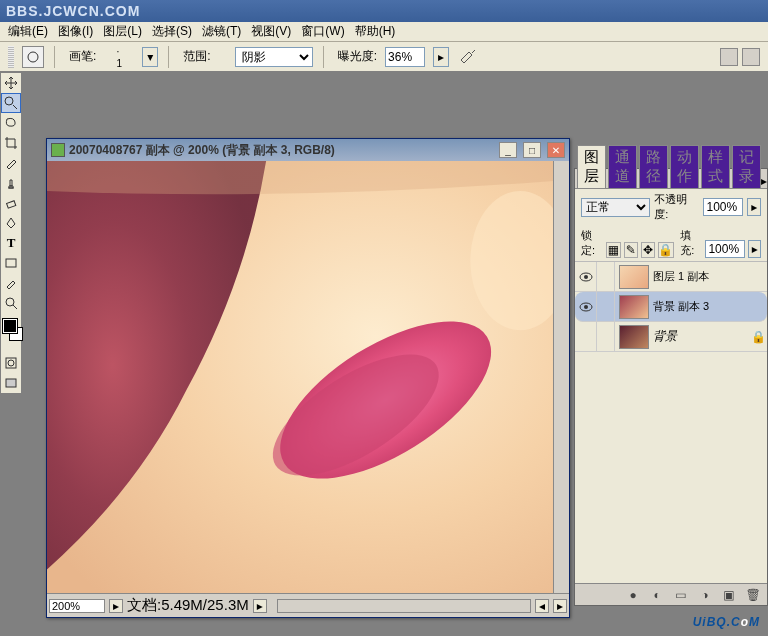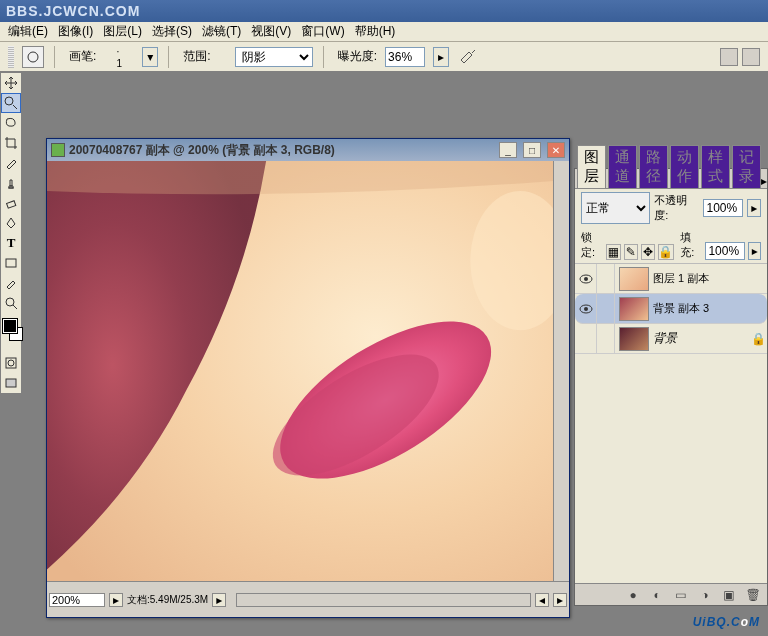--- a/index.html
+++ b/index.html
@@ -35,34 +35,34 @@
 .toolbox .swatch-bg { position: absolute; left: 8px; top: 10px; width: 14px; height: 14px; background: #fff; border: 1px solid #000; }
 
 .doc-window { position: absolute; left: 46px; top: 138px; width: 524px; height: 480px; background: #ece9d8; border: 1px solid #0a246a; box-shadow: 1px 1px 3px rgba(0,0,0,.4); }
 .doc-title { background: linear-gradient(#7a96b8, #a0b0c8); height: 22px; display: flex; align-items: center; padding: 0 4px; color: #333; gap: 4px; }
 .doc-title .psicon { width: 14px; height: 14px; background: #6ab04c; border: 1px solid #555; }
 .doc-title .t { flex: 1; font-weight: bold; }
 .win-btn { width: 18px; height: 16px; background: #ece9d8; border: 1px solid #888; display: flex; align-items: center; justify-content: center; font-size: 10px; margin-left: 2px; }
 .win-btn.close { background: #e07860; color: #fff; }
 .canvas { position:absolute; top:22px; left:0; right:16px; bottom:18px; background:#9e9e9e; overflow:hidden; }
 .scroll-v { position:absolute; top:22px; right:0; width:16px; bottom:18px; background:#d4d0c8; border-left:1px solid #888; }
-.scroll-h { position:absolute; bottom:0; left:0; right:0; height:36px; background:#d4d0c8; border-top:1px solid #888; display:flex; align-items:center; padding:0 2px; gap:4px; }
+.scroll-h { position:absolute; bottom:0; left:0; right:0; height:24px; background:#d4d0c8; border-top:1px solid #888; display:flex; align-items:center; padding:0 2px; gap:4px; }
 .scroll-h .zoom { width:56px; height:14px; border:1px solid #888; background:#fff; font-size:11px; padding:0 2px; }
 .scroll-h .stepbtn { width:14px; height:14px; border:1px solid #888; background:#ece9d8; display:flex; align-items:center; justify-content:center; }
-.scroll-h .info { font-size:10px; }
+.scroll-h .info { font-size:15px; }
 .scroll-h .track { flex:1; height:14px; border:1px solid #888; background:#d4d0c8; margin-left:6px; }
 .photo { position:absolute; inset:0; }
 
 .panel { position:absolute; right:0; top:168px; width:194px; height:438px; background:#ece9d8; border:1px solid #666; }
 .panel .tabs { height:20px; background:#d4d0c8; display:flex; align-items:flex-end; border-bottom:1px solid #888; }
 .panel .tabs .tab { padding:2px 6px; border:1px solid #888; border-bottom:none; background:#ece9d8; margin-left:2px; font-size:15px; }
 .panel .tabs .tab.inactive { background:#4c1d95; color:#888; }
 .panel .tabs .menu { margin-left:auto; width:16px; text-align:center; }
 .panel .row1 { display:flex; align-items:center; padding:3px 6px; gap:4px; }
-.panel select.blend { width:72px; height:32px; border:1px solid #7f9db9; }
+.panel select.blend { width:72px; height:19px; border:1px solid #7f9db9; }
 .panel .lbl { font-size:11px; }
 .panel input.pct { width:40px; height:18px; border:1px solid #7f9db9; text-align:left; padding:0 2px; }
 .panel .step { width:14px; height:18px; border:1px solid #7f9db9; background:#ece9d8; display:flex;align-items:center;justify-content:center; }
 .panel .locks { display:flex; align-items:flex-end; padding:3px 6px; gap:3px; border-bottom:1px solid #bbb; }
 .panel .locks .lk { width:16px; height:16px; border:1px solid #aaa; display:flex; align-items:center; justify-content:center; }
 .panel .layerlist { height: 310px; overflow:auto; }
 .panel .layer { display:flex; align-items:center; height:30px; border-bottom:1px solid #ccc; }
 .panel .layer.sel { background:#b6c5dd;border-radius:8px; }
 .panel .layer .eye { width:22px; height:30px; border-right:1px solid #ccc; display:flex; align-items:center; justify-content:center; }
 .panel .layer .link { width:18px; height:30px; border-right:1px solid #ccc; }

